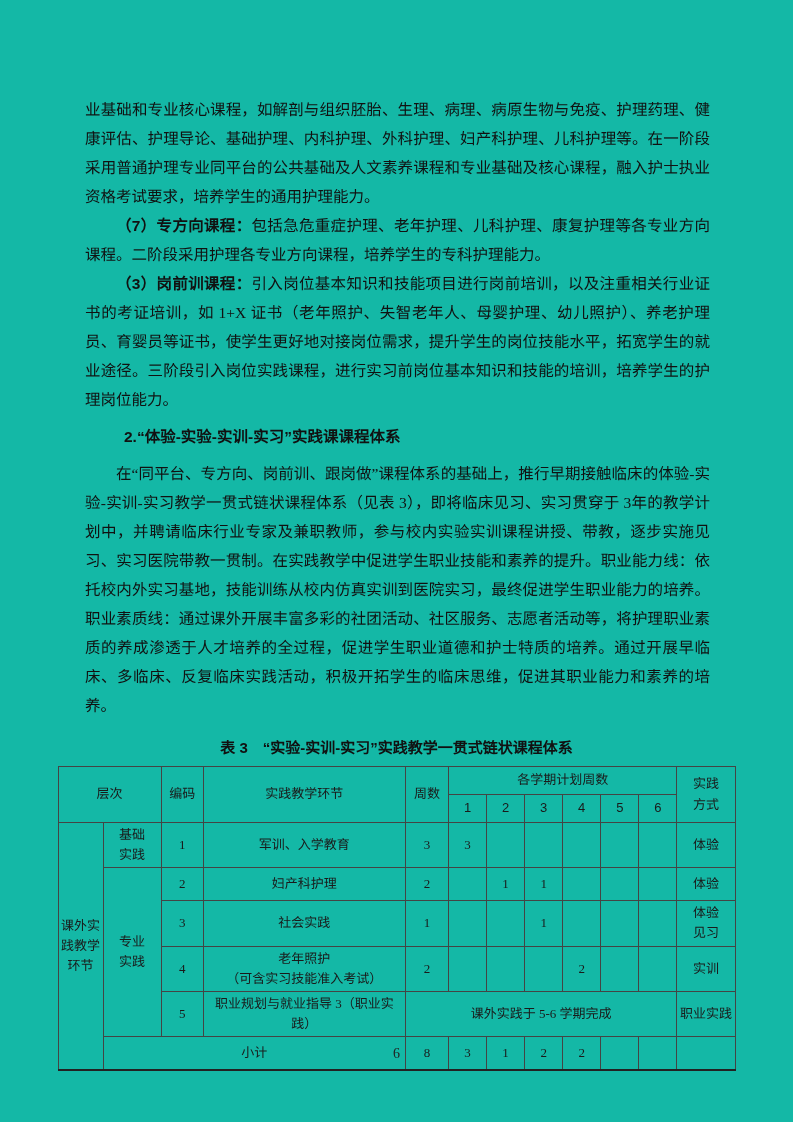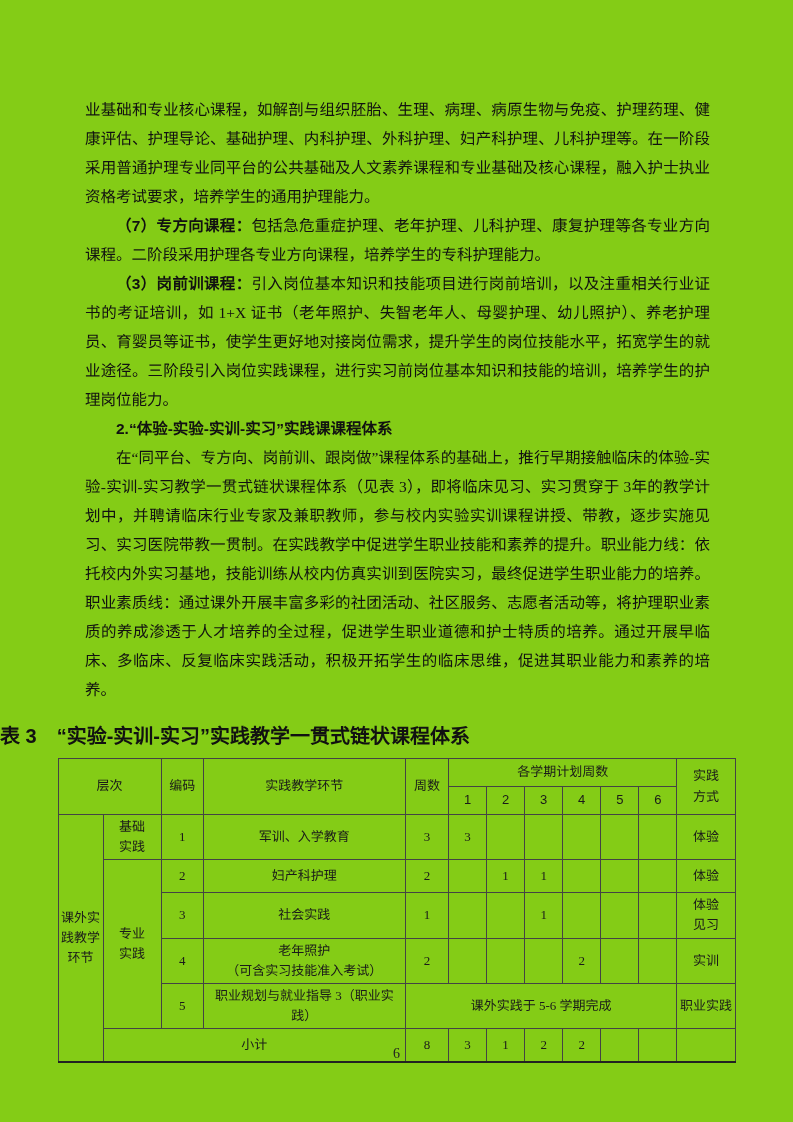--- a/index.html
+++ b/index.html
@@ -1,19 +1,19 @@
 <!DOCTYPE html>
 <html lang="zh-CN"><head>
 <meta charset="utf-8">
 <style>
   * { box-sizing: border-box; }
   html, body { margin: 0; padding: 0; background: #ffffff; }
   .page {
     width: 793px; height: 1122px;
-    background: #84cc16;
+    background: #14b8a6;
     color: #111111;
     position: relative;
     overflow: hidden;
     font-family: "Liberation Serif", "DejaVu Serif", serif;
   }
   .content {
     padding: 95px 83px 0 85px;
   }
   .para {
     margin: 0;
@@ -21,30 +21,31 @@
     line-height: 29px;
     text-align: justify;
     word-break: break-all;
   }
   .para.indent { text-indent: 2em; }
   .lead-label {
     font-weight: bold;
     font-family: "Liberation Sans", "DejaVu Sans", sans-serif;
   }
   .section-heading {
-    margin: 0;
+    margin: 8px;
     font-size: 15.5px;
     line-height: 29px;
     text-indent: 2em;
     font-weight: bold;
     font-family: "Liberation Sans", "DejaVu Sans", sans-serif;
   }
   .table-title {
     margin: 16px 0 9px 0;
-    font-size: 20px;
+    text-align: center;
+    font-size: 15px;
     font-weight: bold;
     font-family: "Liberation Sans", "DejaVu Sans", sans-serif;
     color: #111111;
   }
   table.curriculum {
     width: 678px;
     margin: 0 auto;
     border-collapse: collapse;
     table-layout: fixed;
     border: 1px solid #333333;

